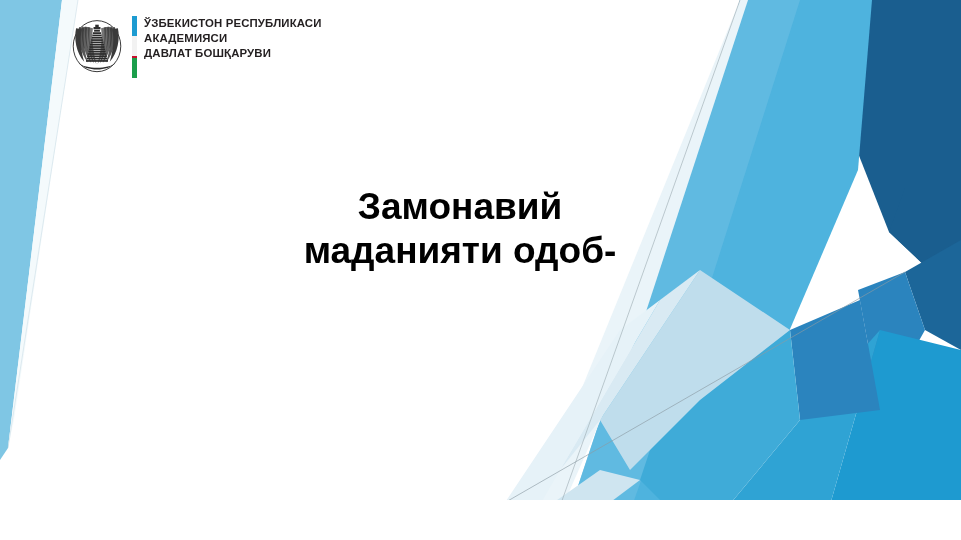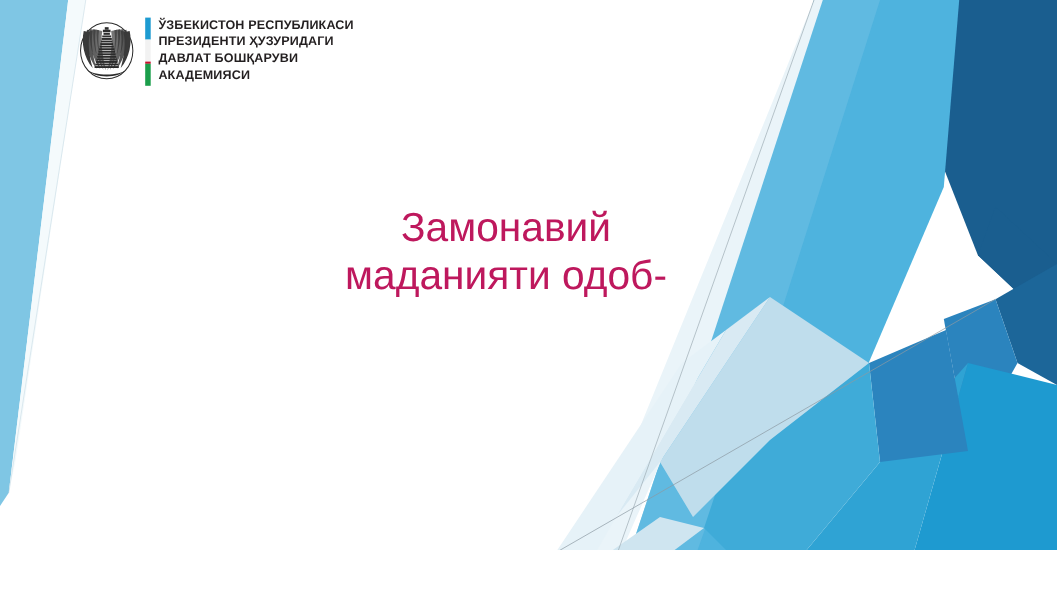--- a/index.html
+++ b/index.html
@@ -84,22 +84,22 @@
   #title-block {
     position: absolute;
     left: 160px;
     top: 185px;
     width: 600px;
     text-align: center;
   }
   .title-line {
     font-family: "Liberation Sans", sans-serif;
     font-size: 37px;
-    font-weight: normal;
-    color: #be185d;
+    font-weight: bold;
+    color: #000000;
     line-height: 44px;
     white-space: nowrap;
     text-align: center;
   }
 </style>
 </head>
 <body>
 
 <div id="slide">
 
@@ -186,23 +186,22 @@
 
     <div id="flag-stripe">
       <div class="flag-band flag-blue"></div>
       <div class="flag-band flag-white"></div>
       <div class="flag-band flag-red"></div>
       <div class="flag-band flag-green"></div>
     </div>
 
     <div id="org-lines">
       <div class="org-line">ЎЗБЕКИСТОН РЕСПУБЛИКАСИ</div>
-      <div class="org-line">ПРЕЗИДЕНТИ ҲУЗУРИДАГИ</div>
+      <div class="org-line">АКАДЕМИЯСИ</div>
       <div class="org-line">ДАВЛАТ БОШҚАРУВИ</div>
-      <div class="org-line">АКАДЕМИЯСИ</div>
     </div>
   </div>
 
   <div id="title-block">
     <div class="title-line">Замонавий</div>
     <div class="title-line">маданияти одоб-</div>
   </div>
 
 </div>
 

